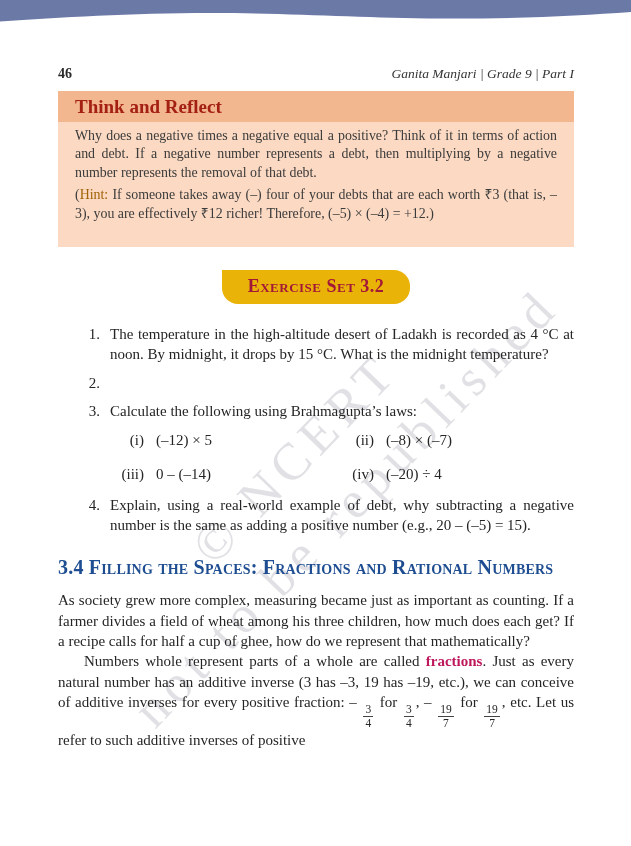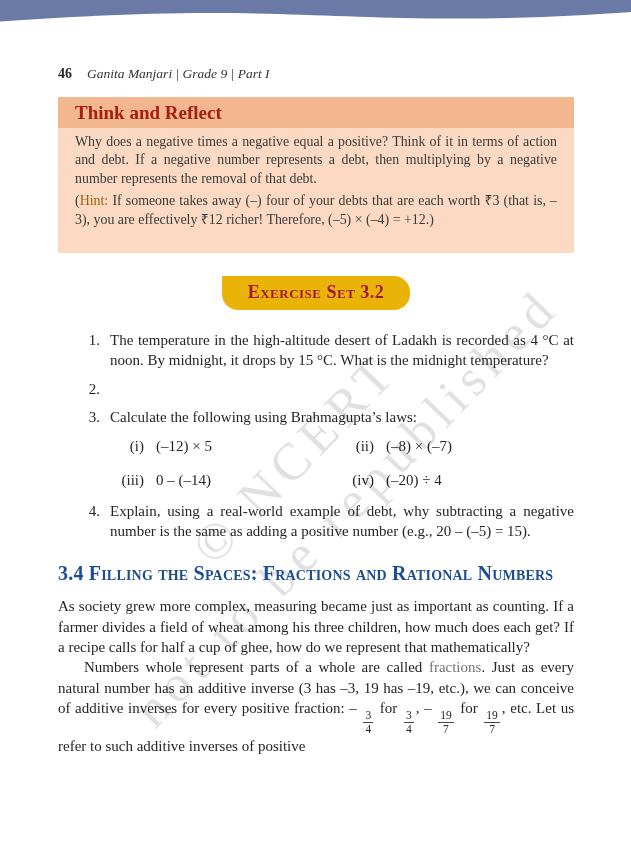--- a/index.html
+++ b/index.html
@@ -21,26 +21,27 @@
     font-size:52px; letter-spacing:7px; white-space:nowrap;
     color:#b8bac2; opacity:0.42; font-family:"Liberation Serif", serif;
   }
 
   
   .content { position:relative; z-index:1; padding:0 57px 0 58px; }
 
   .running-head {
     margin-top:36px; display:flex; align-items:baseline; gap:15px;
     color:#2a2a2a;
+    justify-content:space-between;
   }
   .pg-num { font-weight:bold; font-size:14px; }
   .pg-title { font-style:italic; font-size:13.5px; color:#333333; }
 
   
-  .tr-box { margin-top:15px; }
+  .tr-box { margin-top:9px; }
   .tr-head {
     background:#f3b78f; color:#a32012;
     font-weight:bold; font-size:19px; padding:5px 17px 4px;
   }
   .tr-body {
     background:#fbd9c2; padding:5px 17px 24px;
     font-size:13.9px; line-height:18.4px; color:#3b3b3b;
     text-align:justify;
   }
   .tr-body p { margin:0; }
@@ -75,21 +76,21 @@
   
   .section-heading {
     margin:19px 0 0; font-variant:small-caps; font-weight:bold;
     color:#1e4e91; font-size:20px; line-height:26px; letter-spacing:0.2px;
   }
   .para {
     margin:10px 0 0; font-size:15px; line-height:20.3px;
     color:#252525; text-align:justify;
   }
   .para.indent { margin-top:0; text-indent:26px; }
-  .red-bold { color:#737373; font-weight:normal; }
+  .red-bold { color:#be185d; font-weight:bold; }
 
   
   .frac {
     display:inline-flex; flex-direction:column; align-items:center;
     vertical-align:-0.55em; font-size:11.5px; line-height:1.12;
     margin:0 2px; text-indent:0;
   }
   .frac .fn { padding:0 2px; border-bottom:1.2px solid #444; }
   .frac .fd { padding:0 2px; }
 </style>

